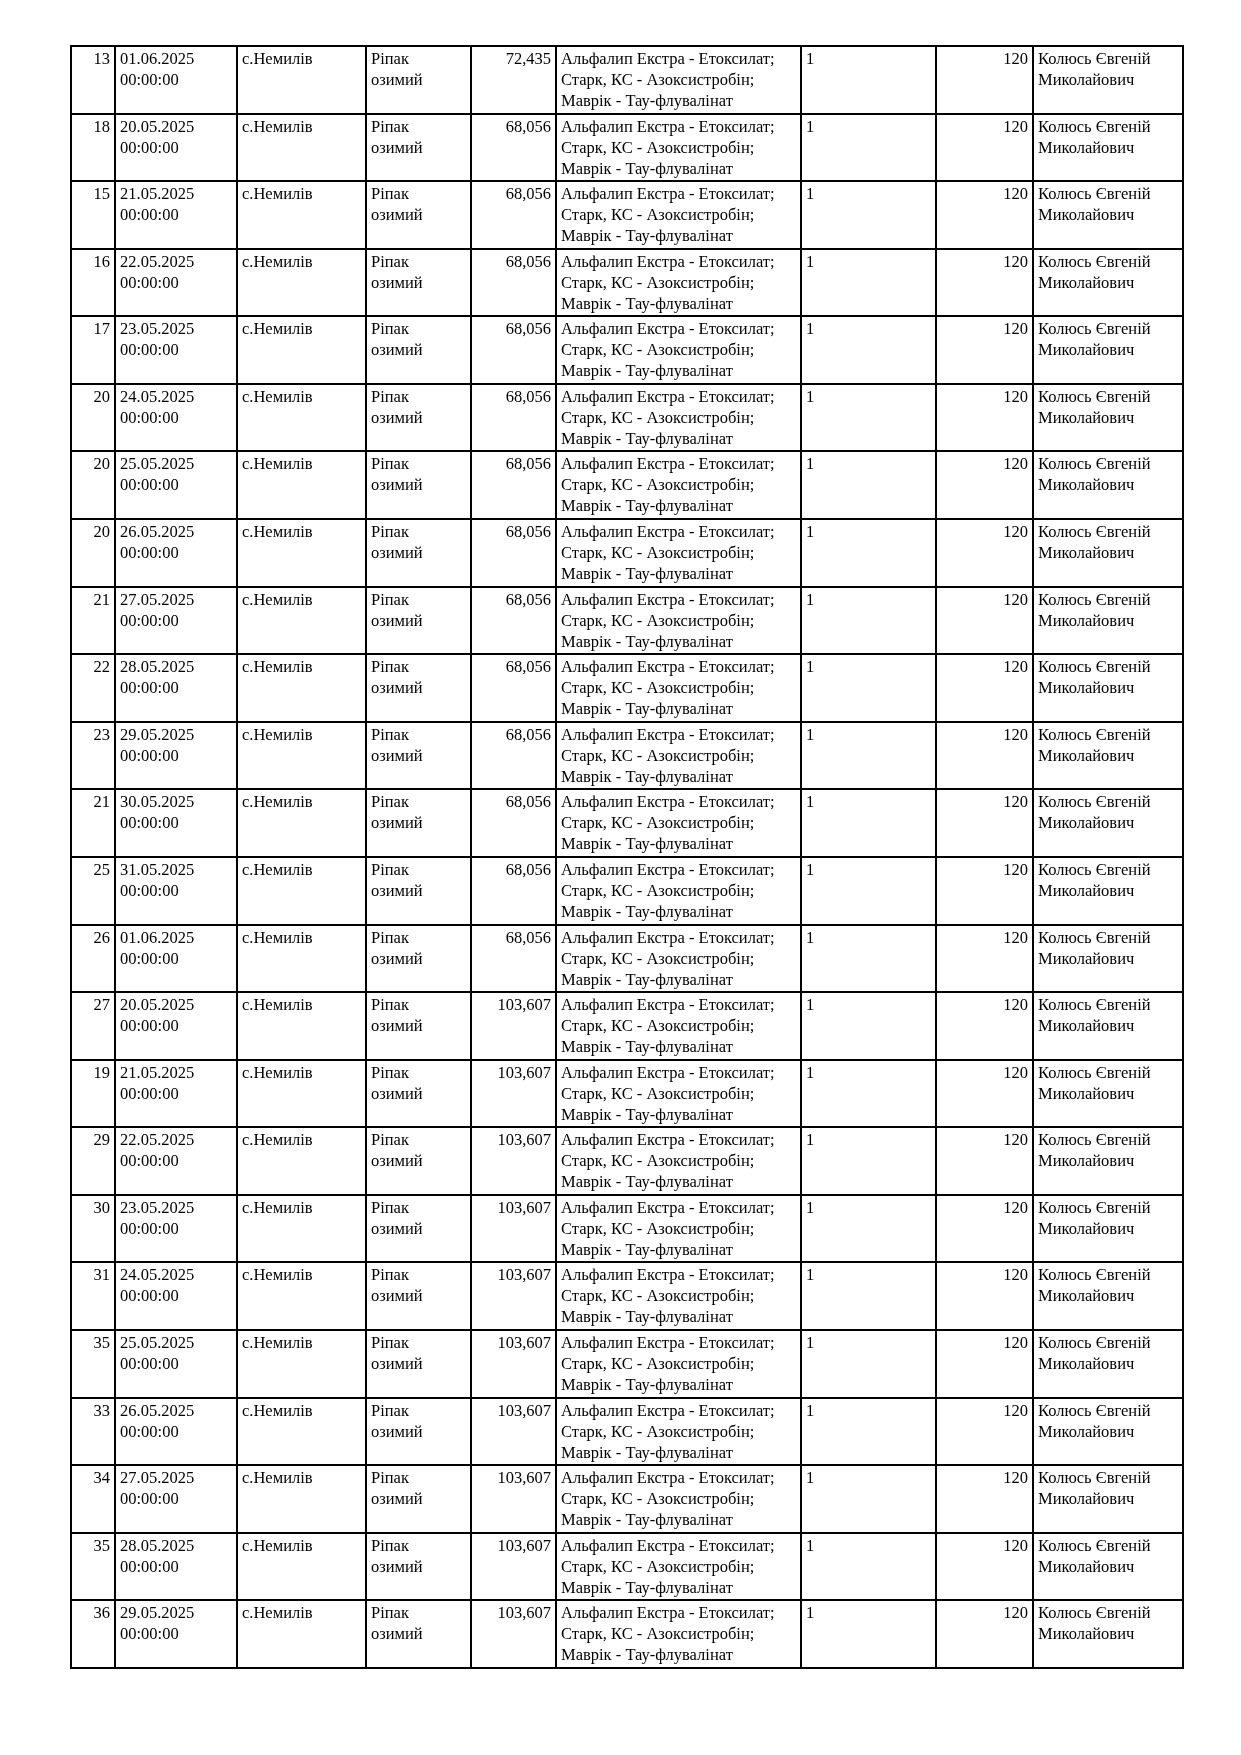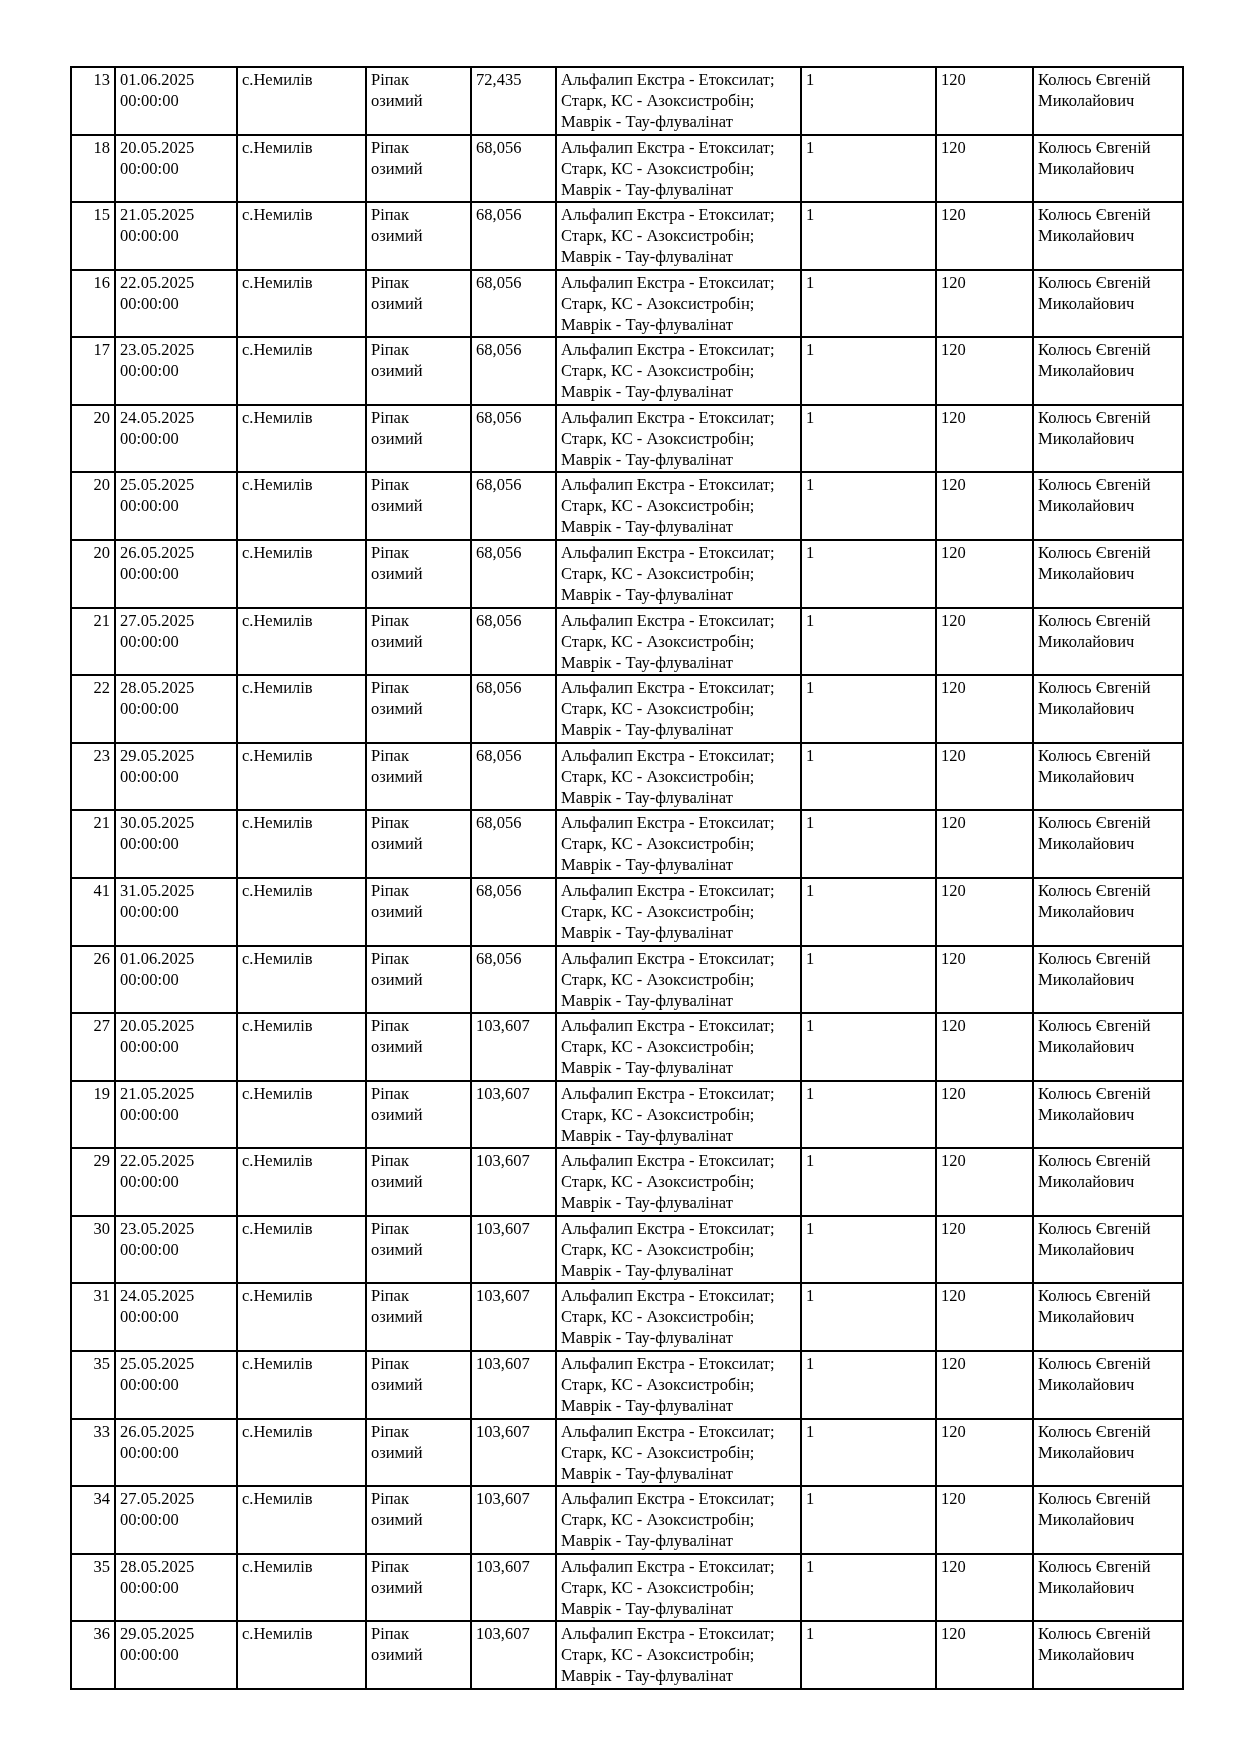--- a/index.html
+++ b/index.html
@@ -18,35 +18,35 @@
     position:relative;
     width:1241px; height:1755px;
     background:var(--page-bg);
     font-family:"Liberation Serif","DejaVu Serif",serif;
     font-size:16.5px;
     line-height:21px;
     color:var(--text-color);
   }
   table.log{
     position:absolute;
-    left:70px; top:66px;
+    left:70px; top:45px;
     width:1112px;
     border-collapse:collapse;
     table-layout:fixed;
     empty-cells:show;
   }
   table.log td{
     border:2px solid var(--border-color);
     vertical-align:top;
     padding:1px 4px 0 4px;
     overflow:hidden;
     word-wrap:break-word;
   }
   table.log tr{ height:67.58px; }
-  td.num{ padding-right:6px;margin-top:9px; }
+  td.num{ text-align:right; padding-right:6px;margin-top:9px; }
   td.cell-row-number{ text-align:right; padding-right:5px; }
   .narrow{ display:inline-block; width:66px; }
   .product-line{ white-space:nowrap; }
 </style>
 </head>
 <body>
 
 <div class="page">
   <table class="log">
     <colgroup>
@@ -235,21 +235,21 @@
           <td>
             <div class="product-line">Альфалип Екстра - Етоксилат;</div>
             <div class="product-line">Старк, КС - Азоксистробін;</div>
             <div class="product-line">Маврік - Тау-флувалінат</div>
           </td>
           <td>1</td>
           <td class="num">120</td>
           <td>Колюсь Євгеній Миколайович</td>
         </tr>
         <tr>
-          <td class="cell-row-number">41</td>
+          <td class="cell-row-number">25</td>
           <td>31.05.2025 00:00:00</td>
           <td>с.Немилів</td>
           <td><span class="narrow">Ріпак озимий</span></td>
           <td class="num">68,056</td>
           <td>
             <div class="product-line">Альфалип Екстра - Етоксилат;</div>
             <div class="product-line">Старк, КС - Азоксистробін;</div>
             <div class="product-line">Маврік - Тау-флувалінат</div>
           </td>
           <td>1</td>

